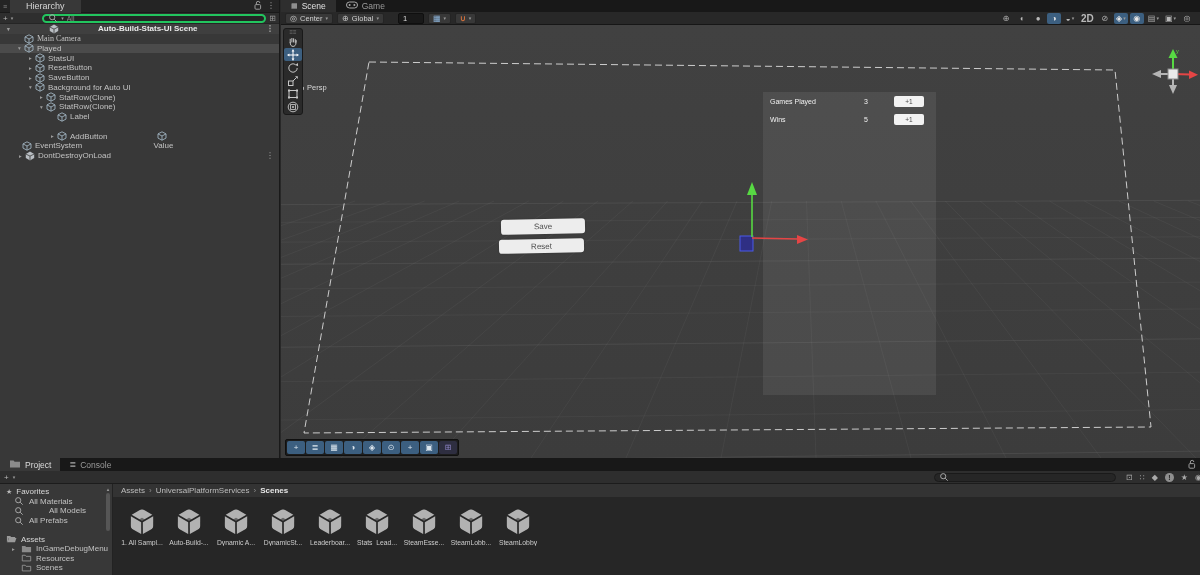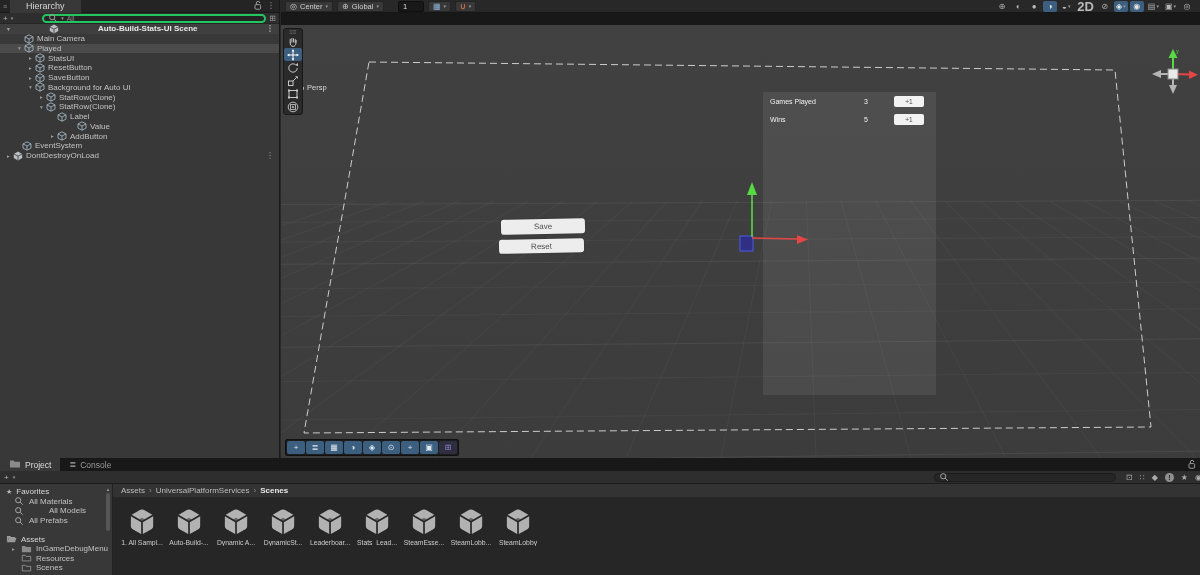--- a/index.html
+++ b/index.html
@@ -30,21 +30,21 @@
   .scene-tab{height:12px;display:flex;align-items:center;gap:4px;padding:0 10px;}
   .scene-tab.active{background:#2e2e2e;color:#e0e0e0;}
   .tabicon{font-size:7px;color:#b5b5b5;}
   #scene-toolbar{height:13px;background:#282828;border-bottom:1px solid #161616;display:flex;align-items:center;padding:0 4px;gap:4px;color:#c5c5c5;font-size:8px;}
   .tbtn{height:11px;background:#383838;border:1px solid #242424;border-radius:2px;display:flex;align-items:center;gap:3px;padding:0 4px;font-size:7.5px;color:#cfcfcf;}
   .tbtn .gl{font-size:8px;}
   .numfield{width:26px;height:11px;background:#191919;border:1px solid #0f0f0f;border-radius:2px;color:#ddd;font-size:7.5px;display:flex;align-items:center;padding-left:4px;}
   #tb-right{margin-left:auto;display:flex;align-items:center;gap:2px;padding-right:2px;}
   .ibtn{min-width:14px;height:11px;border-radius:2px;display:flex;align-items:center;justify-content:center;gap:1px;color:#b9b9b9;font-size:8px;padding:0 2px;}
   .ibtn.active{background:#3c5f80;color:#e6e6e6;}
-  .ibtn.txt{font-size:13px;font-weight:bold;}
+  .ibtn.txt{font-size:10px;font-weight:bold;}
   #viewport{position:absolute;left:0;top:25px;width:919px;height:433px;background:linear-gradient(#414141,#3c3c3c);overflow:hidden;}
   #grid-svg,#overlay-svg{position:absolute;left:0;top:0;}
   #overlay-svg{pointer-events:none;z-index:6;}
   
   #toolcol{position:absolute;left:2px;top:3px;width:20px;background:#2a2a2a;border:1px solid #191919;border-radius:3px;z-index:8;padding-bottom:1px;}
   #toolcol .grip{height:6px;display:flex;align-items:center;justify-content:center;color:#777;font-size:6px;}
   .toolbtn{width:18px;height:13px;margin:0 auto;display:flex;align-items:center;justify-content:center;border-radius:2px;}
   .toolbtn.active{background:#3c5f80;}
   
   #stats-panel{position:absolute;left:482px;top:67px;width:173px;height:303px;background:rgba(255,255,255,0.075);z-index:2;}
@@ -129,21 +129,21 @@
         <span class="arrow">▾</span>
         <span class="oicon">
           <svg width="10" height="10" viewBox="0 0 10 10">
             <path d="M5 .6 9.2 3v4L5 9.4.8 7V3Z" fill="#b9bec3"></path>
             <path d="M5 5.1.8 3M5 5.1 9.2 3M5 5.1v4.3" stroke="#383838" stroke-width=".8" fill="none"></path>
           </svg>
         </span>
         <span class="lbl">Auto-Build-Stats-UI Scene</span>
         <span class="kebab">⋮</span>
       </div>
-      <div class="h-row" style="padding-left: 15px;">
+      <div class="h-row" style="padding-left: 15px; font-family: Liberation Serif, serif;">
         <span class="arrow"></span>
         <span class="oicon">
           <svg width="10" height="10" viewBox="0 0 10 10">
             <path d="M5 .8 9 2.9v4.2L5 9.2 1 7.1V2.9Z" fill="none" stroke="#9fb2c0" stroke-width=".9"></path>
             <path d="M1 2.9 5 5l4-2.1M5 5v4.2" fill="none" stroke="#9fb2c0" stroke-width=".9"></path>
           </svg>
         </span>
         <span class="lbl">Main Camera</span>
       </div>
       <div class="h-row selected" style="padding-left: 15px;">
@@ -219,21 +219,21 @@
       <div class="h-row" style="padding-left: 48px;">
         <span class="arrow"></span>
         <span class="oicon">
           <svg width="10" height="10" viewBox="0 0 10 10">
             <path d="M5 .8 9 2.9v4.2L5 9.2 1 7.1V2.9Z" fill="none" stroke="#9fb2c0" stroke-width=".9"></path>
             <path d="M1 2.9 5 5l4-2.1M5 5v4.2" fill="none" stroke="#9fb2c0" stroke-width=".9"></path>
           </svg>
         </span>
         <span class="lbl">Label</span>
       </div>
-      <div class="h-row" style="padding-left: 68px;">
+      <div class="h-row" style="padding-left: 48px; flex-direction: column;">
         <span class="arrow"></span>
         <span class="oicon">
           <svg width="10" height="10" viewBox="0 0 10 10">
             <path d="M5 .8 9 2.9v4.2L5 9.2 1 7.1V2.9Z" fill="none" stroke="#9fb2c0" stroke-width=".9"></path>
             <path d="M1 2.9 5 5l4-2.1M5 5v4.2" fill="none" stroke="#9fb2c0" stroke-width=".9"></path>
           </svg>
         </span>
         <span class="lbl">Value</span>
       </div>
       <div class="h-row" style="padding-left: 48px;">
@@ -249,35 +249,49 @@
       <div class="h-row" style="padding-left: 13px;">
         <span class="arrow"></span>
         <span class="oicon">
           <svg width="10" height="10" viewBox="0 0 10 10">
             <path d="M5 .8 9 2.9v4.2L5 9.2 1 7.1V2.9Z" fill="none" stroke="#9fb2c0" stroke-width=".9"></path>
             <path d="M1 2.9 5 5l4-2.1M5 5v4.2" fill="none" stroke="#9fb2c0" stroke-width=".9"></path>
           </svg>
         </span>
         <span class="lbl">EventSystem</span>
       </div>
-      <div class="h-row" style="padding-left: 4px;">
+      <div class="h-row" style="padding-left: 4px; margin-left: 12px;">
         <span class="arrow">▸</span>
         <span class="oicon">
           <svg width="10" height="10" viewBox="0 0 10 10">
             <path d="M5 .6 9.2 3v4L5 9.4.8 7V3Z" fill="#b9bec3"></path>
             <path d="M5 5.1.8 3M5 5.1 9.2 3M5 5.1v4.3" stroke="#383838" stroke-width=".8" fill="none"></path>
           </svg>
         </span>
         <span class="lbl">DontDestroyOnLoad</span>
         <span class="kebab">⋮</span>
       </div>
     </div>
 </div>
 
 <div id="scene-area">
+  <div class="scene-tabs">
+    <div class="scene-tab active">
+      <span class="tabicon">▦</span>
+      <span>Scene</span>
+    </div>
+    <div class="scene-tab">
+      <span class="def-gamepad-slot"><svg width="12" height="8" viewBox="0 0 12 8">
+            <rect x=".5" y="1" width="11" height="6" rx="3" fill="none" stroke="#a8a8a8" stroke-width="1"></rect>
+            <circle cx="3.6" cy="4" r="1" fill="#a8a8a8"></circle>
+            <circle cx="8.4" cy="4" r="1" fill="#a8a8a8"></circle>
+          </svg></span>
+      <span>Game</span>
+    </div>
+  </div>
   <div id="scene-toolbar">
     <div class="tbtn">
       <span class="gl" style="color:#c9c9c9;">◎</span>
       <span>Center</span>
       <span class="ddv">▾</span>
     </div>
     <div class="tbtn">
       <span class="gl" style="color:#c9c9c9;">⊕</span>
       <span>Global</span>
       <span class="ddv">▾</span>

